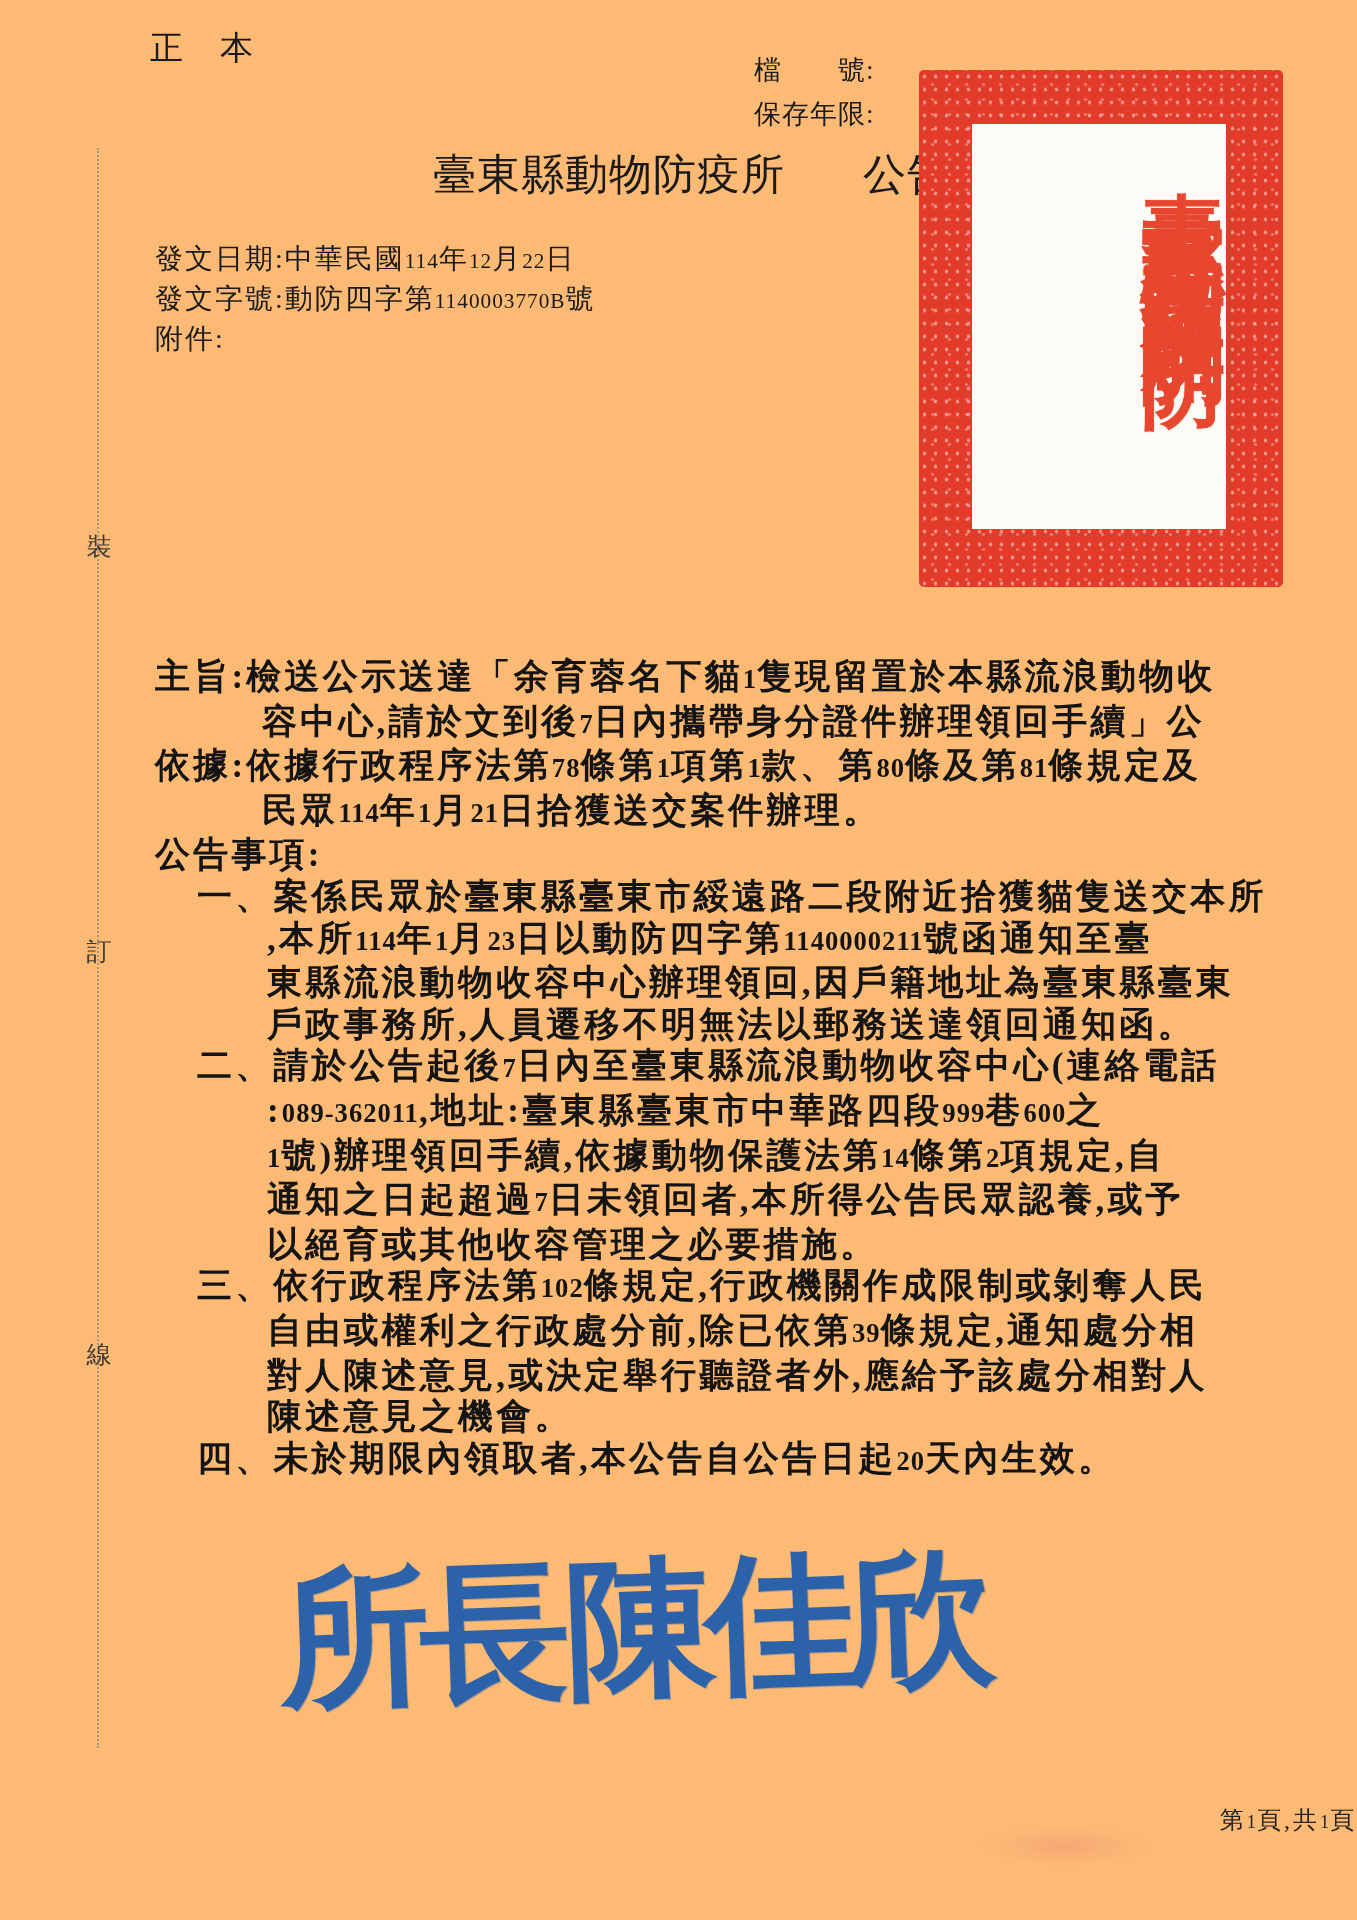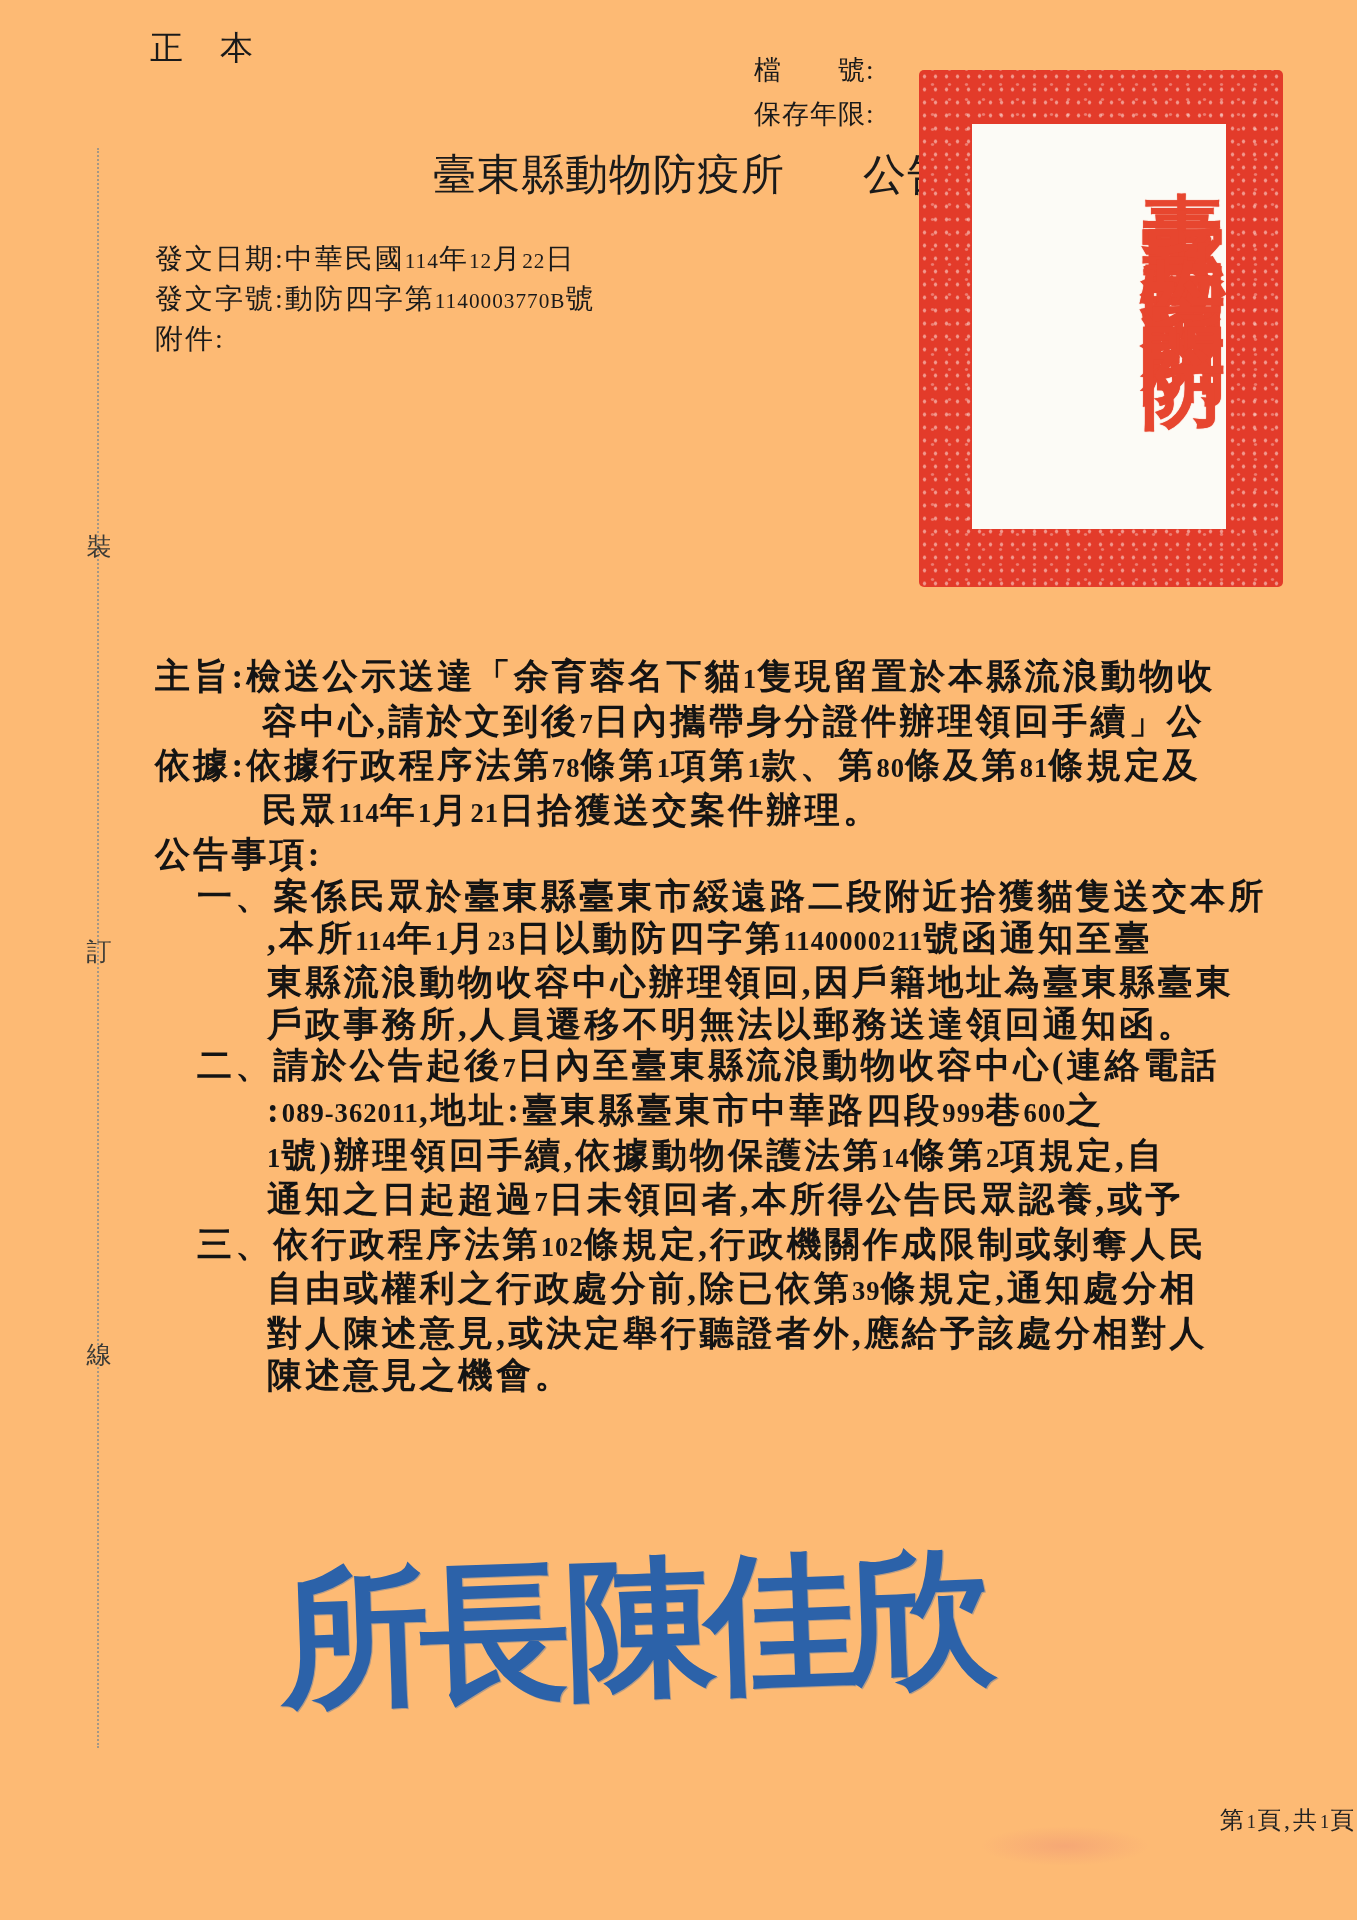--- a/index.html
+++ b/index.html
@@ -97,26 +97,28 @@
 
     <div class="ln cj item-first">一、案係民眾於臺東縣臺東市綏遠路二段附近拾獲貓隻送交本所</div>
     <div class="ln cj item-cont">,本所<span class="num">114</span>年<span class="num">1</span>月<span class="num">23</span>日以動防四字第<span class="num">1140000211</span>號函通知至臺</div>
     <div class="ln cj item-cont">東縣流浪動物收容中心辦理領回,因戶籍地址為臺東縣臺東</div>
     <div class="ln cj item-cont">戶政事務所,人員遷移不明無法以郵務送達領回通知函。</div>
 
     <div class="ln cj item-first">二、請於公告起後<span class="num">7</span>日內至臺東縣流浪動物收容中心(連絡電話</div>
     <div class="ln cj item-cont">:<span class="num">089-362011</span>,地址:臺東縣臺東市中華路四段<span class="num">999</span>巷<span class="num">600</span>之</div>
     <div class="ln cj item-cont"><span class="num">1</span>號)辦理領回手續,依據動物保護法第<span class="num">14</span>條第<span class="num">2</span>項規定,自</div>
     <div class="ln cj item-cont">通知之日起超過<span class="num">7</span>日未領回者,本所得公告民眾認養,或予</div>
+    <div class="ln cj item-cont">以絕育或其他收容管理之必要措施。</div>
 
     <div class="ln cj item-first">三、依行政程序法第<span class="num">102</span>條規定,行政機關作成限制或剝奪人民</div>
     <div class="ln cj item-cont">自由或權利之行政處分前,除已依第<span class="num">39</span>條規定,通知處分相</div>
     <div class="ln cj item-cont">對人陳述意見,或決定舉行聽證者外,應給予該處分相對人</div>
     <div class="ln cj item-cont">陳述意見之機會。</div>
 
+    <div class="ln cj item-first">四、未於期限內領取者,本公告自公告日起<span class="num">20</span>天內生效。</div>
   </div>
 
   <div class="signature"><span>所長</span><span class="sig-name">陳佳欣</span></div>
 
   <div class="footer cj">第<span class="num">1</span>頁,共<span class="num">1</span>頁</div>
 
   <div class="smudge"></div>
 </div>
 
 </body></html>

